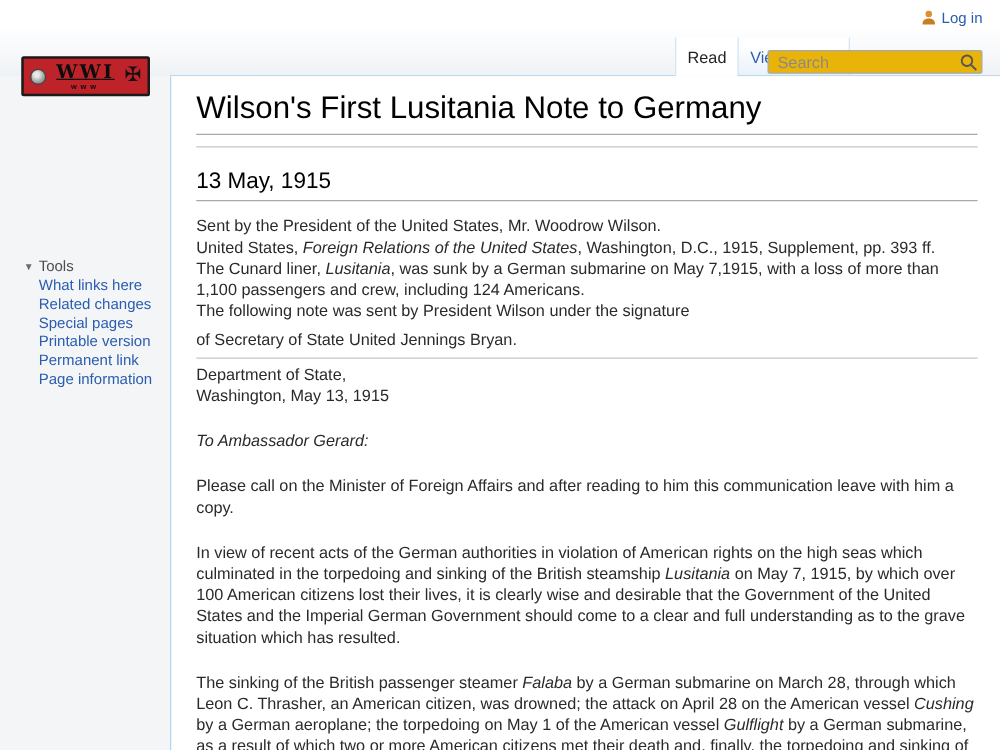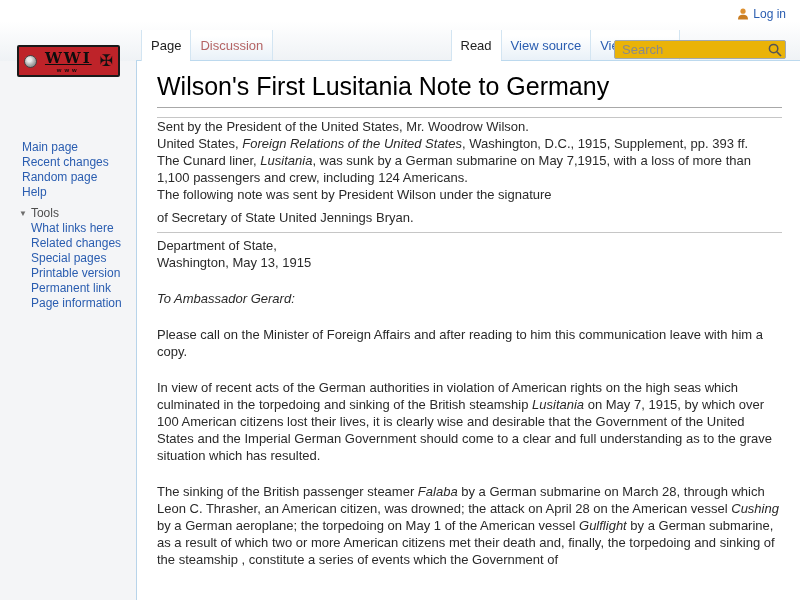--- a/index.html
+++ b/index.html
@@ -110,28 +110,23 @@
 <div class="personal">
   <svg width="12" height="12" viewBox="0 0 12 12">
     <circle cx="6" cy="3.2" r="2.6" fill="#dd9030"></circle>
     <path d="M1 11.5 C1 7.8 3.2 6.8 6 6.8 C8.8 6.8 11 7.8 11 11.5 Z" fill="#c97d22"></path>
   </svg>
   <a href="#">Log in</a>
 </div>
 
 <div class="header-line"></div>
 <div class="tab-bar">
-  <div class="left-tabs" id="left-tabs">
-      <div class="tab active"><a href="#" class="t-plain">Page</a></div>
-      <div class="tab"><a href="#" class="t-red">Discussion</a></div>
-    </div>
   <div class="tab-spacer"></div>
   <div class="right-tabs" id="right-tabs">
       <div class="tab active"><a href="#" class="t-plain">Read</a></div>
-      <div class="tab"><a href="#" class="t-link">View source</a></div>
       <div class="tab"><a href="#" class="t-link">View history</a></div>
     </div>
 </div>
 
 <div class="search-box">
   <input type="text" placeholder="Search" style="">
   <svg class="search-btn" viewBox="0 0 14 14">
     <circle cx="5.6" cy="5.6" r="4.2" fill="none" stroke="#555" stroke-width="1.5"></circle>
     <line x1="8.9" y1="8.9" x2="13" y2="13" stroke="#555" stroke-width="1.6"></line>
   </svg>
@@ -139,43 +134,38 @@
 
 <div class="sidebar">
   <div class="logo">
     <span class="logo-rivet"></span>
     <span class="logo-word">
       <span class="logo-wwi">WWI</span>
       <span class="logo-www">www</span>
     </span>
     <span class="logo-cross">✠</span>
   </div>
-  <div class="side-nav" id="side-nav">
-      <a href="#">Main page</a>
-      <a href="#">Recent changes</a>
-      <a href="#">Random page</a>
-      <a href="#">Help</a>
-    </div>
   <div class="tools-head">
     <span class="tools-arrow">▼</span>
     <span>Tools</span>
   </div>
   <div class="side-tools" id="side-tools">
       <a href="#">What links here</a>
       <a href="#">Related changes</a>
       <a href="#">Special pages</a>
       <a href="#">Printable version</a>
       <a href="#">Permanent link</a>
       <a href="#">Page information</a>
     </div>
 </div>
 
 <div class="content">
   <h1 class="page-title">Wilson's First Lusitania Note to Germany</h1>
   <hr class="rule bc-rule">
+  <h2 class="section-head">13 May, 1915</h2>
   <div class="doc-body" id="doc-body">
       <p class="tight">Sent by the President of the United States, Mr. Woodrow Wilson.<br>United States, <i>Foreign Relations of the United States</i>, Washington, D.C., 1915, Supplement, pp. 393 ff.<br>The Cunard liner, <i>Lusitania</i>, was sunk by a German submarine on May 7,1915, with a loss of more than 1,100 passengers and crew, including 124 Americans.<br>The following note was sent by President Wilson under the signature</p>
       <p class="tight">of Secretary of State United Jennings Bryan.</p>
       <hr class="rule">
       <p class="">Department of State,<br>Washington, May 13, 1915</p>
       <p class=""><i>To Ambassador Gerard:</i></p>
       <p class="">Please call on the Minister of Foreign Affairs and after reading to him this communication leave with him a copy.</p>
       <p class="">In view of recent acts of the German authorities in violation of American rights on the high seas which culminated in the torpedoing and sinking of the British steamship <i>Lusitania</i> on May 7, 1915, by which over 100 American citizens lost their lives, it is clearly wise and desirable that the Government of the United States and the Imperial German Government should come to a clear and full understanding as to the grave situation which has resulted.</p>
       <p class="">The sinking of the British passenger steamer <i>Falaba</i> by a German submarine on March 28, through which Leon C. Thrasher, an American citizen, was drowned; the attack on April 28 on the American vessel <i>Cushing</i> by a German aeroplane; the torpedoing on May 1 of the American vessel <i>Gulflight</i> by a German submarine, as a result of which two or more American citizens met their death and, finally, the torpedoing and sinking of the steamship , constitute a series of events which the Government of</p>
     </div>

